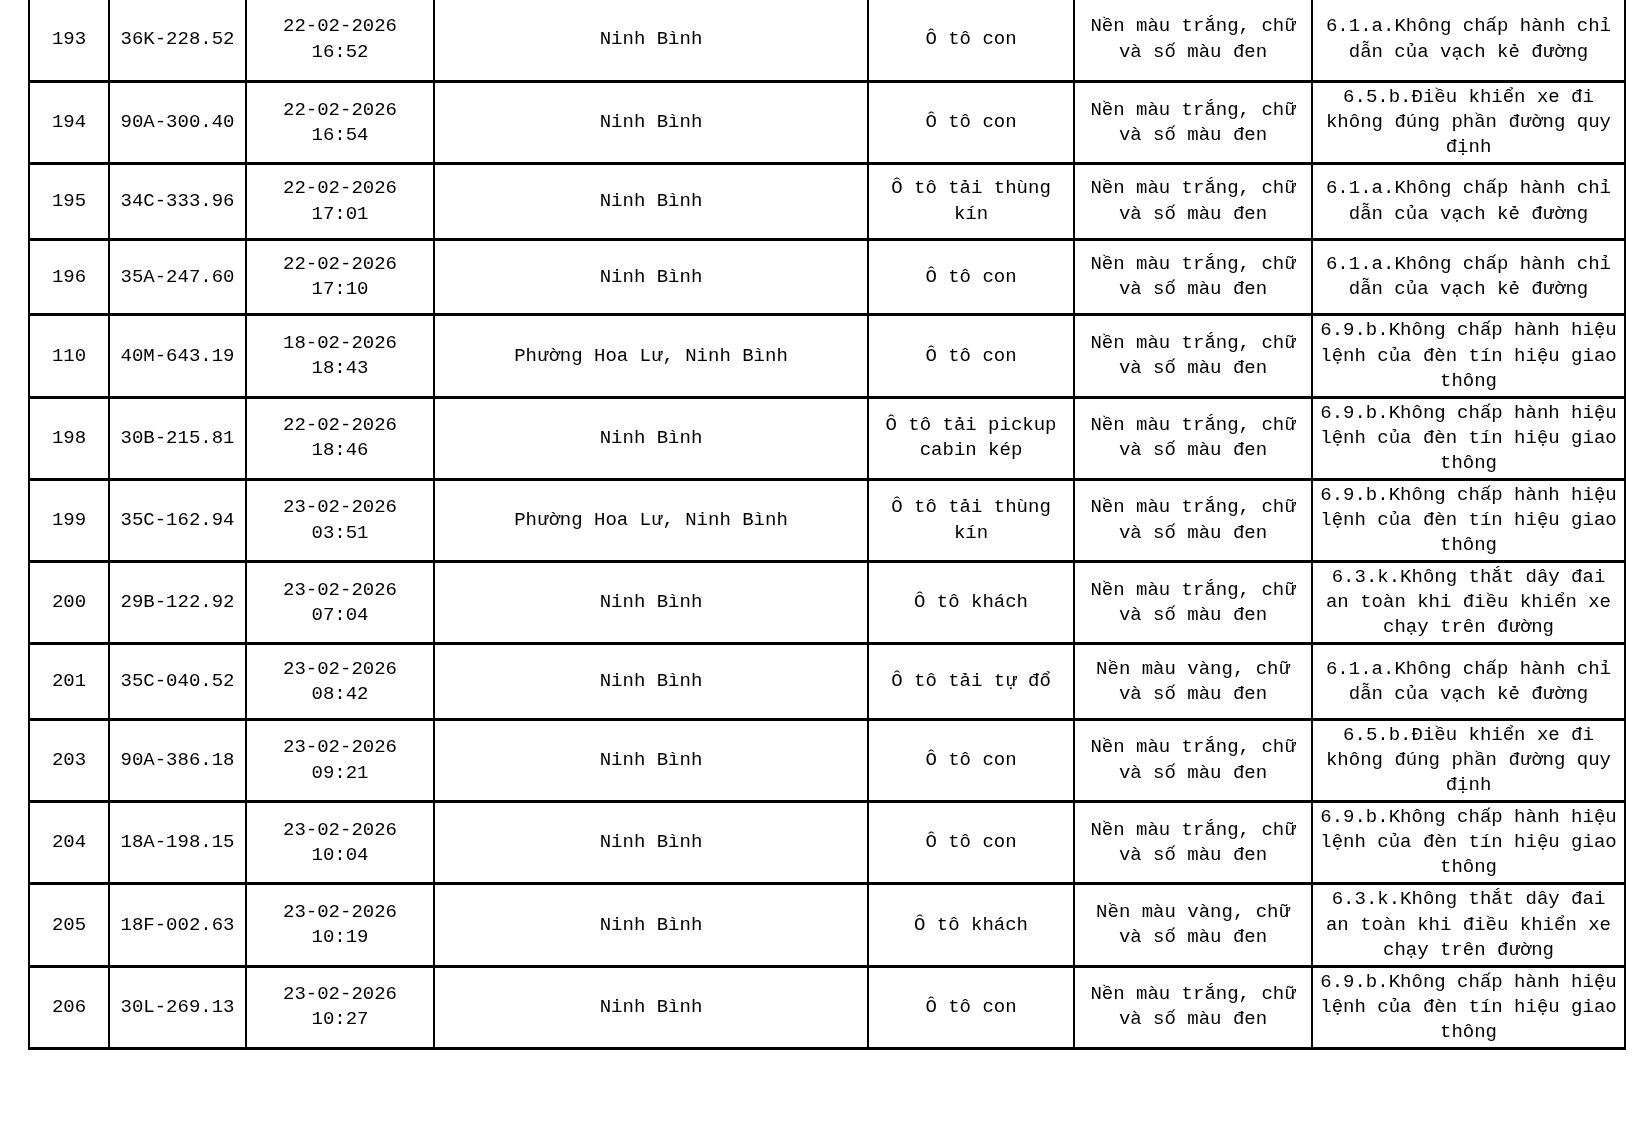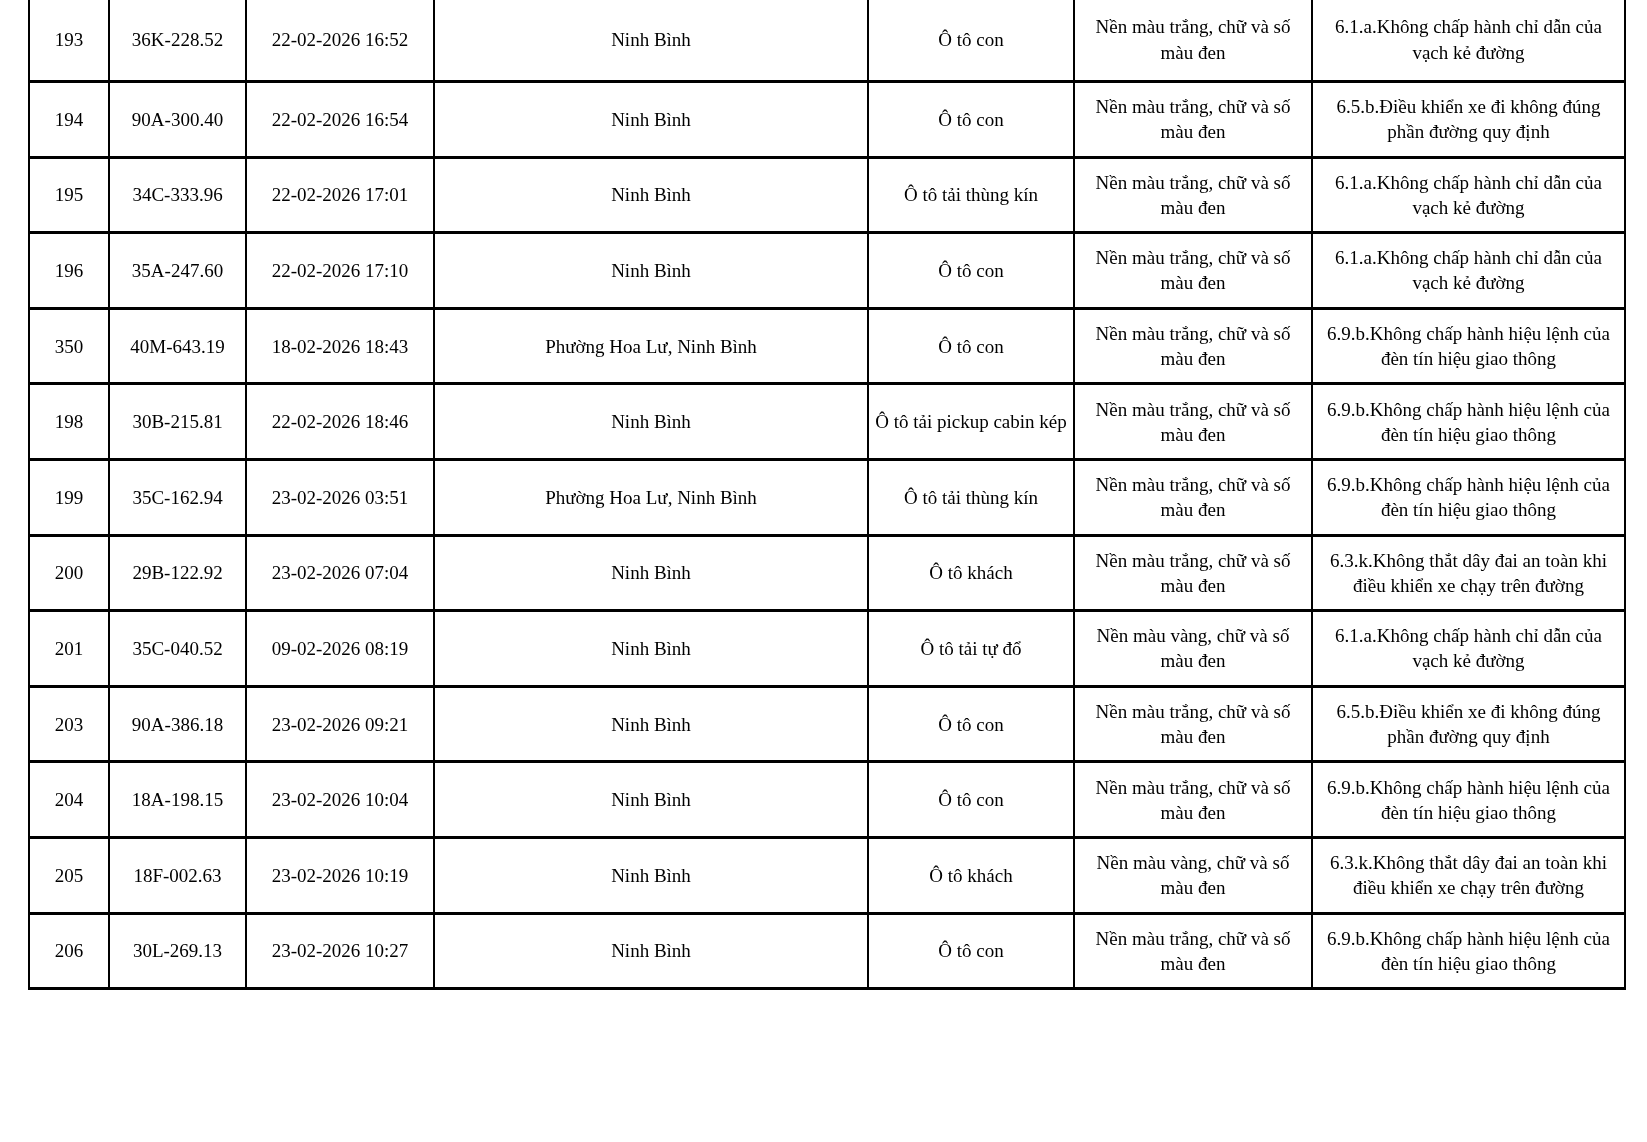--- a/index.html
+++ b/index.html
@@ -3,21 +3,21 @@
 <meta charset="utf-8">
 <style>
   * { box-sizing: border-box; }
   html, body { margin: 0; padding: 0; background: #ffffff; }
   .page {
     position: relative;
     width: 1647px;
     height: 1142px;
     background: #ffffff;
     overflow: hidden;
-    font-family: Liberation Serif, serif;
+    font-family: Liberation Mono, monospace;
     color: #000000;
   }
   table.violations {
     position: absolute;
     left: 28px;
     top: -4px;
     width: 1596px;
     border-collapse: collapse;
     table-layout: fixed;
   }
@@ -85,21 +85,21 @@
         <tr>
       <td class="c-stt">196</td>
       <td>35A-247.60</td>
       <td>22-02-2026 17:10</td>
       <td>Ninh Bình</td>
       <td>Ô tô con</td>
       <td>Nền màu trắng, chữ và số màu đen</td>
       <td>6.1.a.Không chấp hành chỉ dẫn của vạch kẻ đường</td>
     </tr>
         <tr>
-      <td class="c-stt">350</td>
+      <td class="c-stt">110</td>
       <td>40M-643.19</td>
       <td>18-02-2026 18:43</td>
       <td>Phường Hoa Lư, Ninh Bình</td>
       <td>Ô tô con</td>
       <td>Nền màu trắng, chữ và số màu đen</td>
       <td>6.9.b.Không chấp hành hiệu lệnh của đèn tín hiệu giao thông</td>
     </tr>
         <tr>
       <td class="c-stt">198</td>
       <td>30B-215.81</td>
@@ -123,21 +123,21 @@
       <td>29B-122.92</td>
       <td>23-02-2026 07:04</td>
       <td>Ninh Bình</td>
       <td>Ô tô khách</td>
       <td>Nền màu trắng, chữ và số màu đen</td>
       <td>6.3.k.Không thắt dây đai an toàn khi điều khiển xe chạy trên đường</td>
     </tr>
         <tr>
       <td class="c-stt">201</td>
       <td>35C-040.52</td>
-      <td>09-02-2026 08:19</td>
+      <td>23-02-2026 08:42</td>
       <td>Ninh Bình</td>
       <td>Ô tô tải tự đổ</td>
       <td>Nền màu vàng, chữ và số màu đen</td>
       <td>6.1.a.Không chấp hành chỉ dẫn của vạch kẻ đường</td>
     </tr>
         <tr>
       <td class="c-stt">203</td>
       <td>90A-386.18</td>
       <td>23-02-2026 09:21</td>
       <td>Ninh Bình</td>

